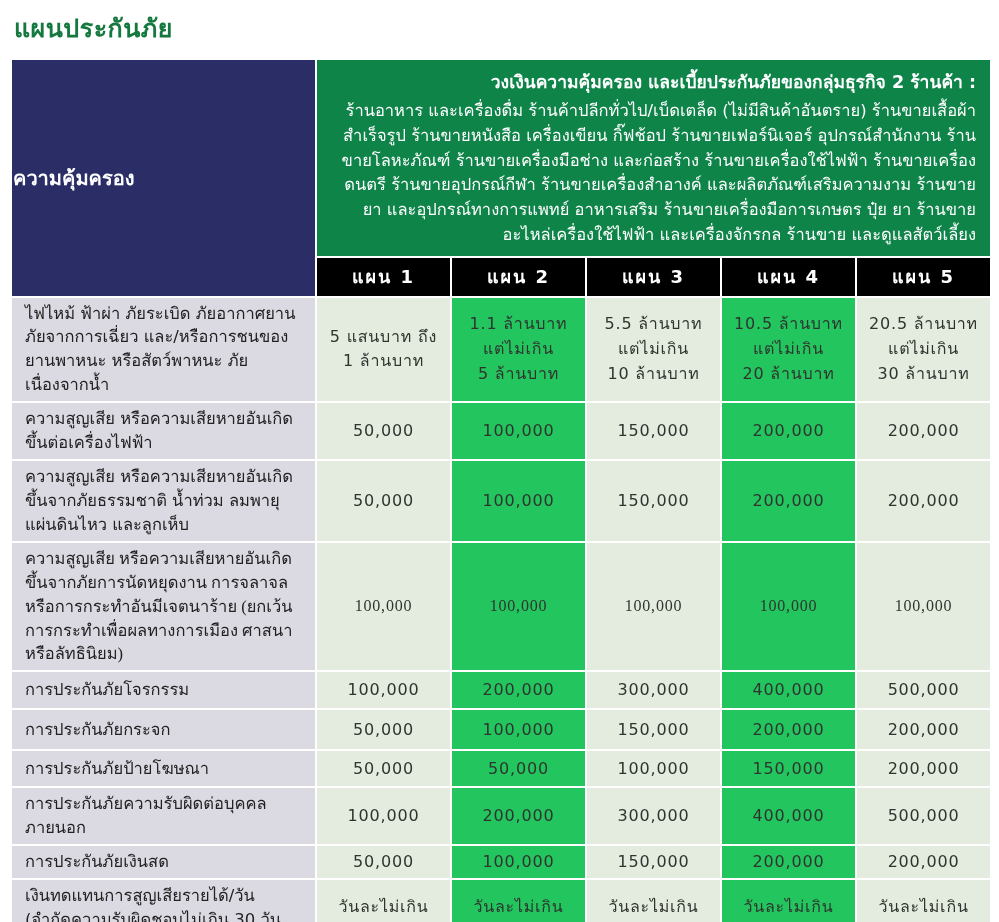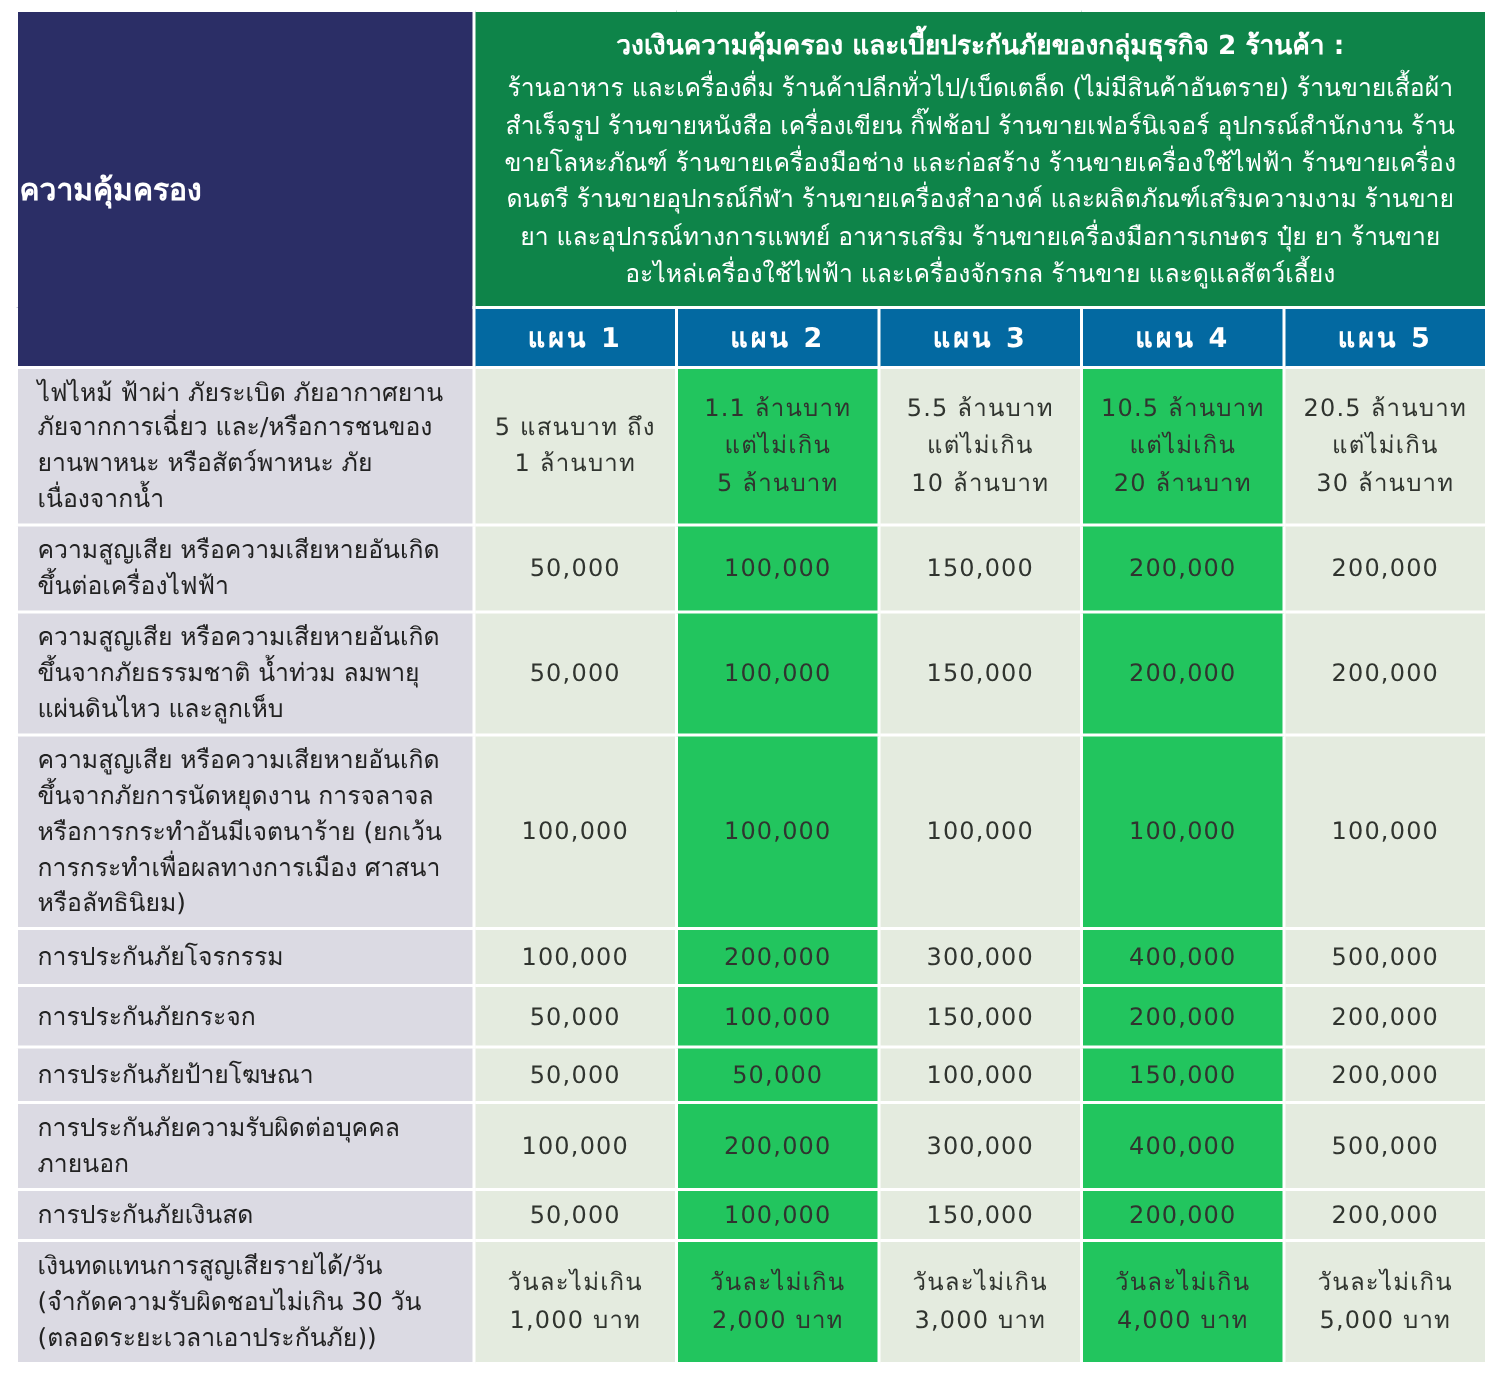--- a/index.html
+++ b/index.html
@@ -39,36 +39,36 @@
   td.coverage-head {
     background: #2b2e66;
     color: #ffffff;
     text-align: left;
     font-weight: bold;
     font-size: 20px;
   }
   td.group-head {
     background: #0e8449;
     color: #ffffff;
-    text-align: center;
+    text-align: right;
     padding: 8px 14px;
     height: 125px;
   }
   .group-head-title {
     font-weight: bold;
     font-size: 17.5px;
     margin-bottom: 3px;
   }
   .group-head-desc {
     font-size: 16.5px;
     line-height: 1.5;
   }
   tr.plan-head-row { height: 40px; }
   td.plan-h {
-    background: #0369a1;
+    background: #000000;
     color: #ffffff;
     text-align: center;
     font-weight: bold;
     font-size: 18px;
     letter-spacing: 2px;
   }
 
   
   td.label-cell {
     background: #dbdae3;
@@ -87,34 +87,35 @@
     white-space: pre-line;
     padding: 2px 4px;
   }
   td.value-cell.odd  { background: #e4ebdf; }
   td.value-cell.even { background: #22c55e; }
 
   
   #rows tr:nth-child(1)  { height: 84px;  }
   #rows tr:nth-child(2)  { height: 49px;  }
   #rows tr:nth-child(3)  { height: 72px;  }
-  #rows tr:nth-child(4)  { height: 101px; }
+  #rows tr:nth-child(4)  { height: 101px; font-family: Liberation Serif, serif; }
   #rows tr:nth-child(5)  { height: 38px;  }
   #rows tr:nth-child(6)  { height: 41px;  }
   #rows tr:nth-child(7)  { height: 37px;  }
   #rows tr:nth-child(8)  { height: 37px;  }
   #rows tr:nth-child(9)  { height: 24px;  }
   #rows tr:nth-child(10) { height: 81px;  }
   #rows tr:nth-child(11) { height: 71px;  }
   #rows tr:nth-child(12) { height: 47px;  }
 </style>
 </head>
 <body>
 
 <div class="page">
+  <div class="page-title">แผนประกันภัย</div>
 
   <table class="plan-table">
     <colgroup>
       <col class="c-label">
       <col class="c-plan">
         <col class="c-plan">
         <col class="c-plan">
         <col class="c-plan">
         <col class="c-plan">
     </colgroup>

